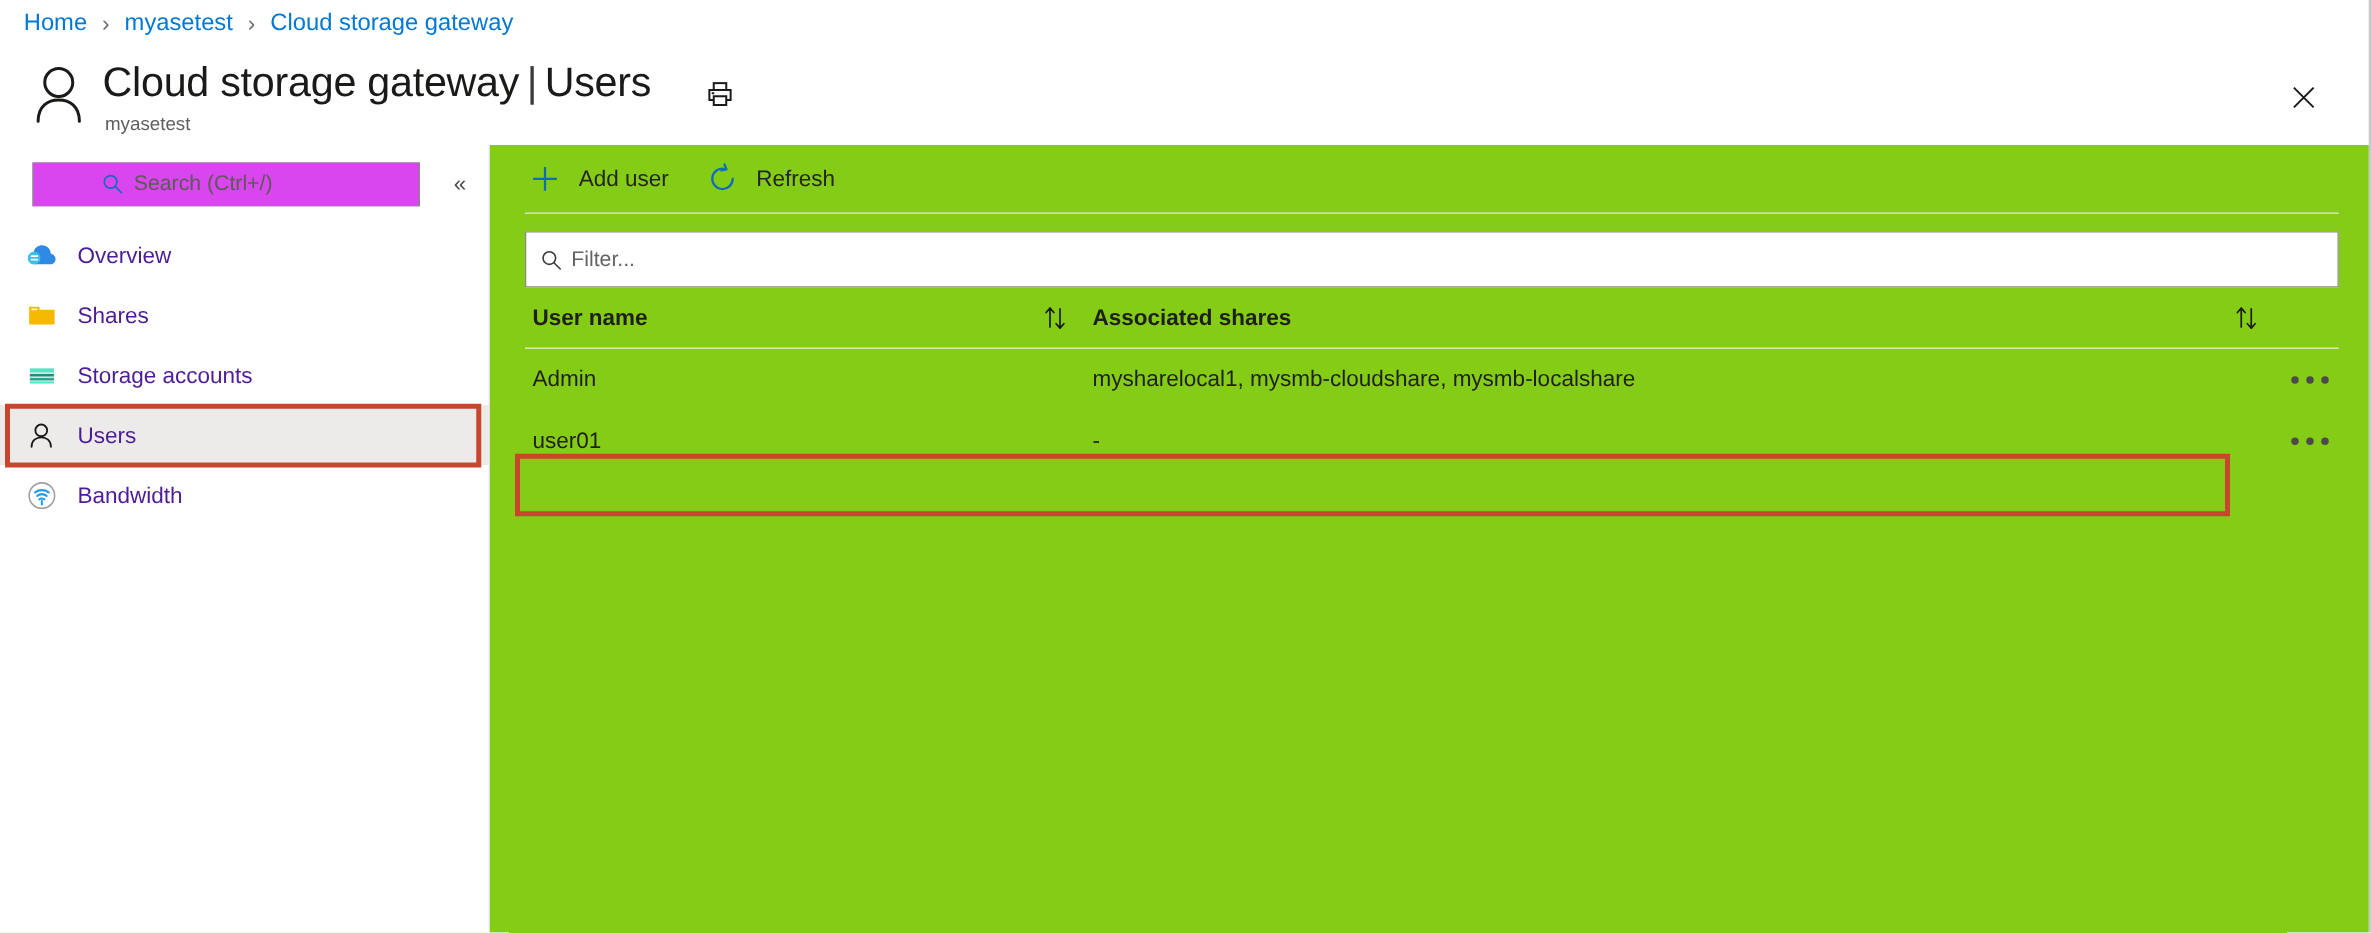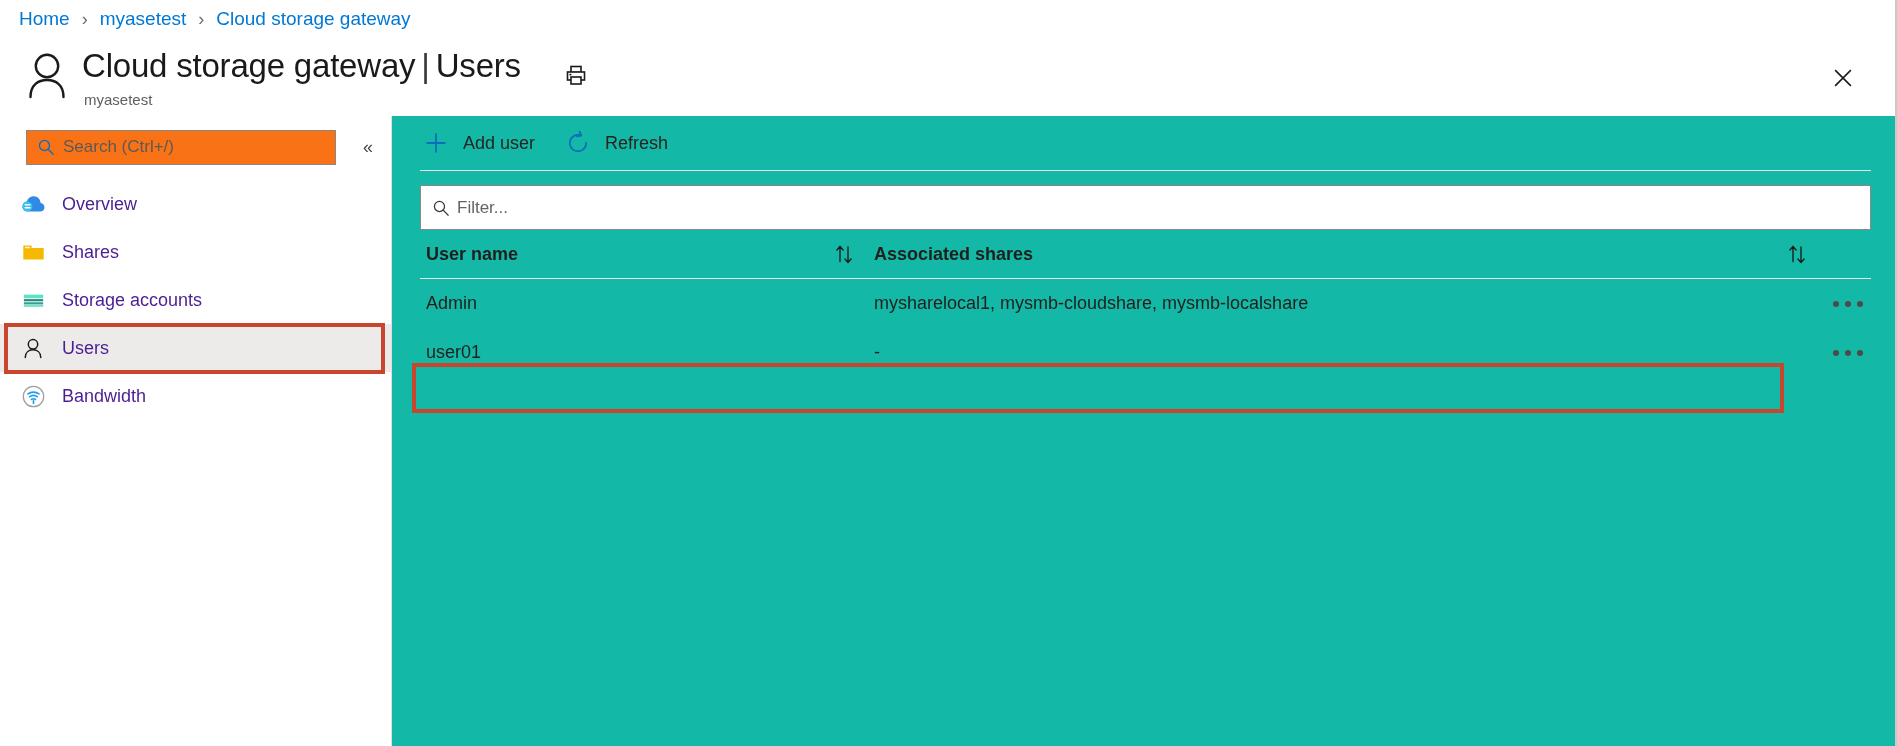--- a/index.html
+++ b/index.html
@@ -106,22 +106,22 @@
   }
   .search-row {
     display: flex; align-items: center;
     padding: 0 0 0 26px;
     height: 42px;
   }
   .search-box {
     position: relative;
     width: 310px; height: 35px;
     border: 1px solid #8a8886;
-    background: #f97316;
-    display: flex; align-items: center;
+    background: #d946ef;
+    display: flex; align-items: center; padding-left: 44px;
   }
   .search-box .mag { margin: 0 8px 0 10px; flex: 0 0 auto; display:flex; }
   .search-box input {
     border: none; outline: none;
     font-size: 17px;
     font-family: "Liberation Sans", sans-serif;
     color: #323130;
     background: transparent;
     width: 100%;
     padding: 0;
@@ -166,21 +166,21 @@
   #hl-users {
     left: 4px; top: 143px;
     width: 381px; height: 51px;
   }
 
   
   .main {
     flex: 1 1 auto;
     padding: 0;
     position: relative;
-    background: #14b8a6;
+    background: #84cc16;
   }
   .toolbar {
     display: flex; align-items: center;
     height: 54px;
     padding-left: 27px;
     gap: 0px;
   }
   .cmd {
     display: flex; align-items: center;
     height: 40px;

